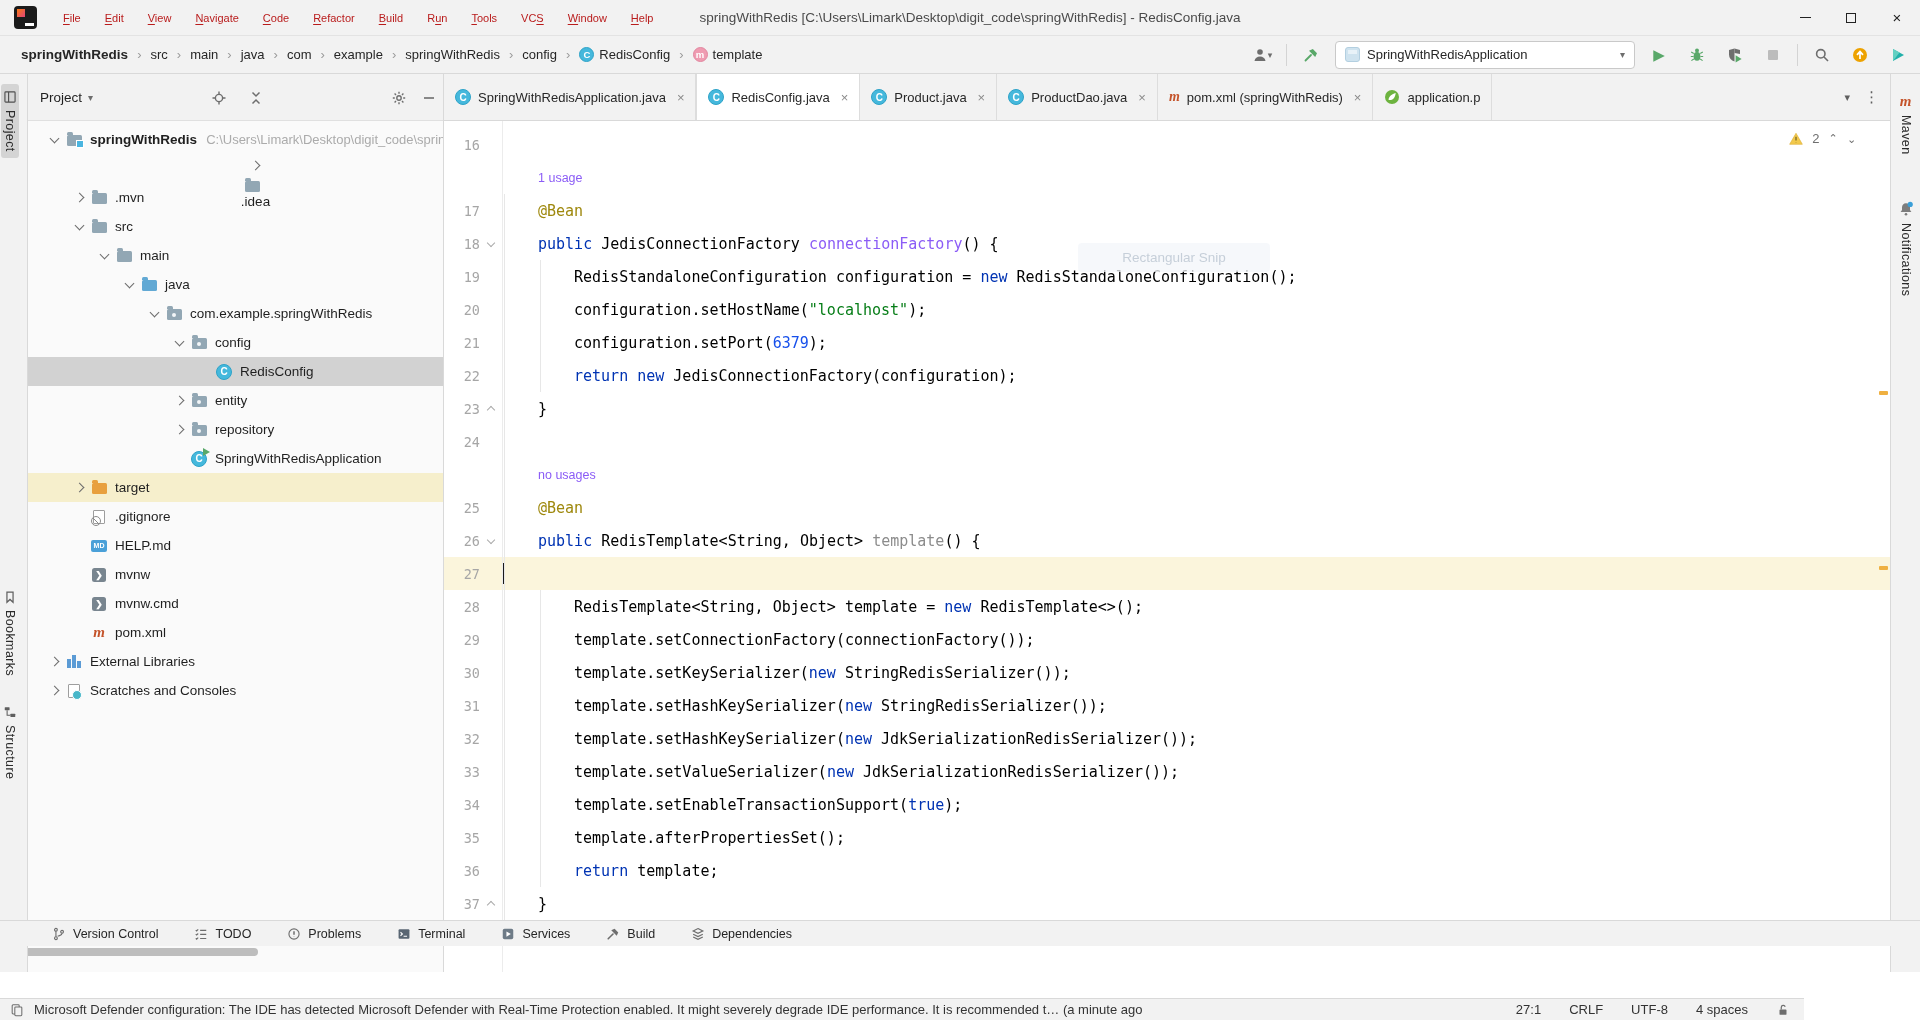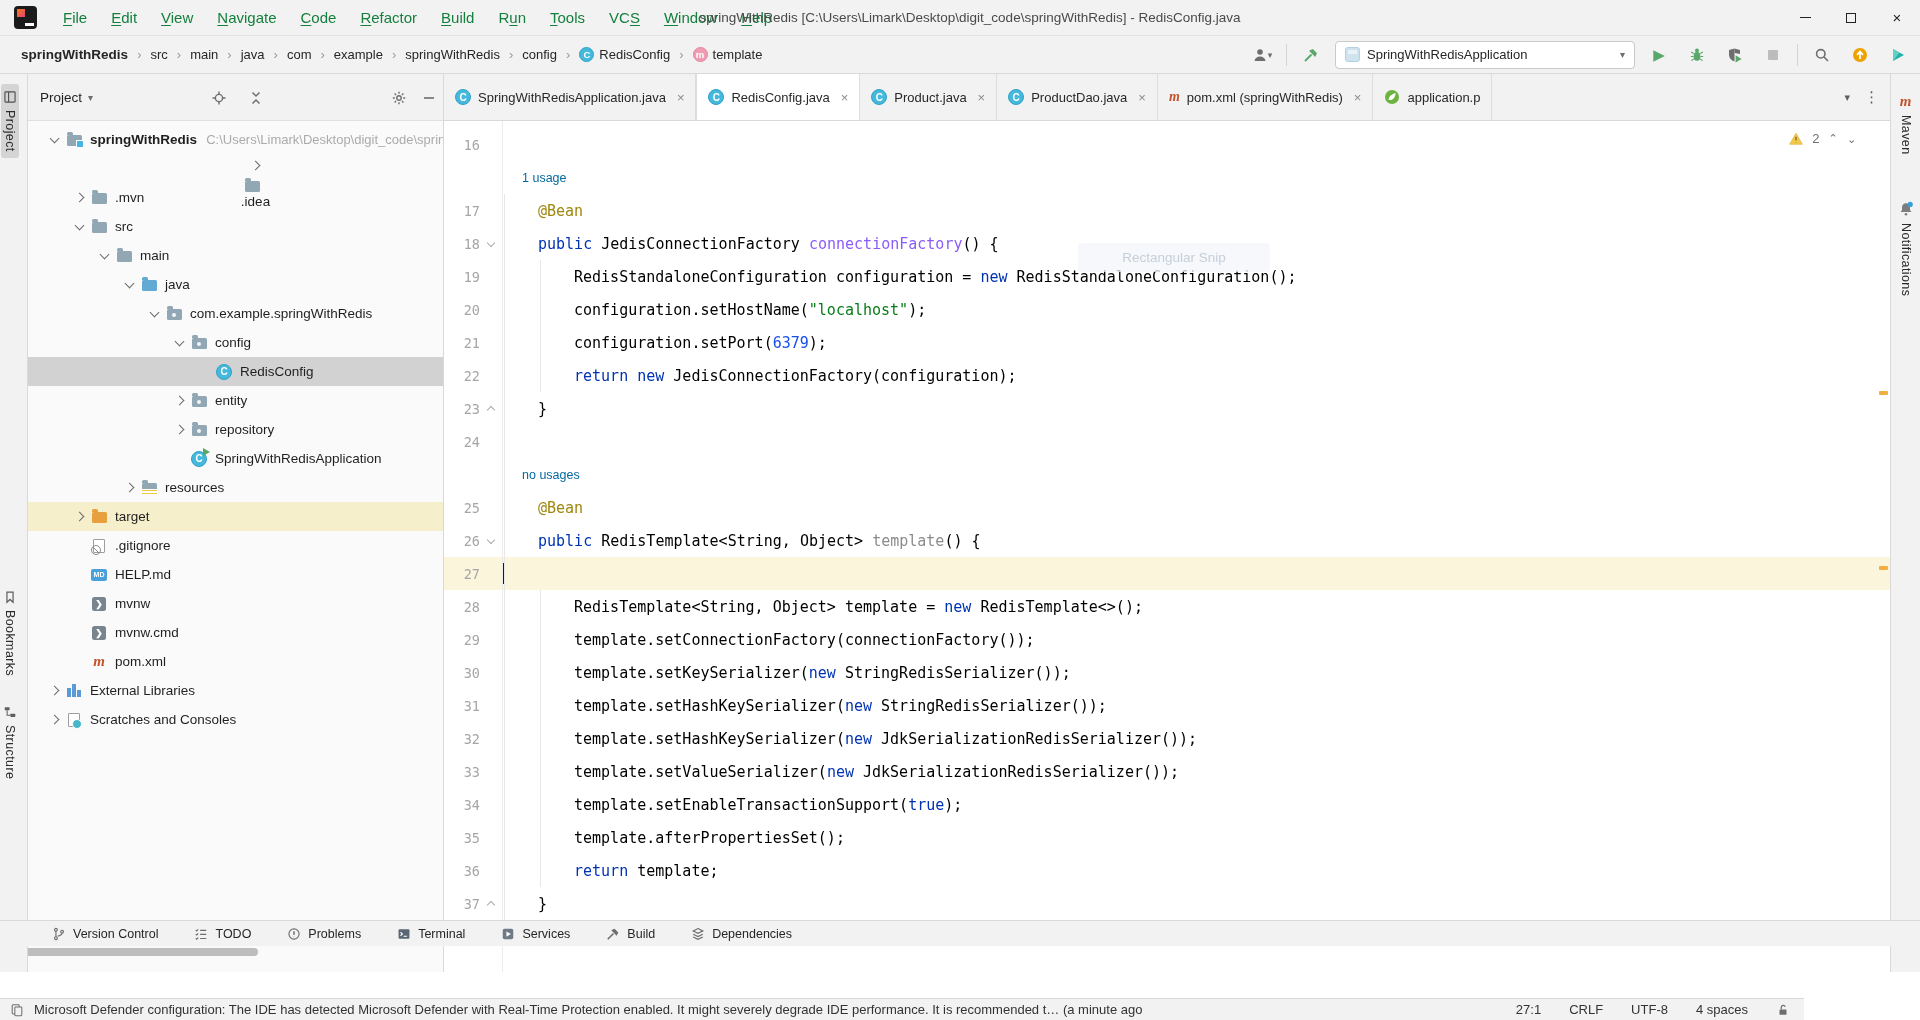--- a/index.html
+++ b/index.html
@@ -8,21 +8,21 @@
   svg{display:block}
   .icon16{width:16px;height:16px;flex:none}
   .icon14{width:14px;height:14px;flex:none}
 
   
   #titlebar{position:absolute;left:0;top:0;width:1920px;height:36px;background:#f2f2f2;border-bottom:1px solid #e3e3e3;display:flex;align-items:center}
   #logo{width:23px;height:23px;margin:0 16px 0 14px;border-radius:4px;background:#1b1b1b;position:relative;flex:none}
   #logo::before{content:"";position:absolute;left:3px;top:3px;width:8px;height:8px;background:linear-gradient(135deg,#f97a12,#e4447a)}
   #logo::after{content:"";position:absolute;right:3px;bottom:3px;width:9px;height:3px;background:#fff}
   #menus{display:flex;align-items:center;gap:4px}
-  .menu-item{padding:5px 10px;font-size:15px;color:#15803d;border-radius:3px;cursor:default}
+  .menu-item{padding:5px 10px;font-size:11px;color:#b91c1c;border-radius:3px;cursor:default}
   .menu-item u{text-decoration:underline;text-underline-offset:2px}
   #win-title{position:absolute;left:560px;width:820px;text-align:center;font-size:13.5px;color:#4a4a4a;white-space:nowrap;overflow:hidden}
   #win-btns{margin-left:auto;display:flex;height:100%}
   .winbtn{width:46px;height:100%;display:flex;align-items:center;justify-content:center;color:#222}
   .wb-min{width:11px;height:1.4px;background:#222}
   .wb-max{width:10px;height:10px;border:1.4px solid #222}
   .wb-close{font-size:15px;line-height:1}
 
   
   #toolbar{position:absolute;left:0;top:36px;width:1920px;height:38px;background:#f2f2f2;border-bottom:1px solid #d9d9d9;display:flex;align-items:center}
@@ -104,21 +104,21 @@
   #codewrap{position:relative;width:1446px;height:851px;overflow:hidden}
   #code{position:relative;padding-top:7px;font-family:"DejaVu Sans Mono","Liberation Mono",monospace;font-size:15px}
   .crow{height:33px;display:flex;align-items:center;position:relative}
   .crow.caretline{background:#fbf5dc}
   .lnum{width:36px;text-align:right;color:#a6a6a6;font-size:13.5px;flex:none}
   .foldc{width:22px;display:flex;align-items:center;justify-content:center;flex:none}
   .fchev{width:6px;height:6px;border-right:1.5px solid #ababab;border-bottom:1.5px solid #ababab;display:inline-block}
   .fchev.open{transform:rotate(45deg);margin-top:-2px}
   .fchev.close{transform:rotate(-135deg);margin-top:2px}
   .ctext{white-space:pre;display:flex;align-items:center}
-  .inlay{color:#0369a1;font-size:12.5px;font-family:"Liberation Sans",sans-serif;padding-left:20px}
+  .inlay{color:#8b5cf6;font-size:12.5px;font-family:"Liberation Sans",sans-serif;padding-left:36px}
   .tk-p{color:#000}
   .tk-k{color:#0033b3}
   .tk-a{color:#9e880d}
   .tk-s{color:#067d17}
   .tk-n{color:#1750eb}
   .tk-m{color:#8b5cf6}
   .tk-g{color:#8c8c8c}
   #gutter-line{position:absolute;left:58px;top:0;bottom:0;width:1px;background:#ececec}
   .iguide{position:absolute;width:1px;background:#e7e7e7}
   #caret{display:inline-block;width:1.6px;height:21px;background:#1a1a1a;margin-left:1px}
@@ -463,29 +463,20 @@
           </span>
           <span>repository</span>
         </div>
         <div class="trow" style="padding-left: 140px;">
           <span class="tspace"></span>
           <span class="ticon">
             <span class="ci run">C</span>
           </span>
           <span>SpringWithRedisApplication</span>
         </div>
-        <div class="trow" style="padding-left: 90px;">
-          <span class="tarrow">
-            <span class="chev r"></span>
-          </span>
-          <span class="ticon">
-            <span class="fi res"></span>
-          </span>
-          <span>resources</span>
-        </div>
         <div class="trow hl" style="padding-left: 40px;">
           <span class="tarrow">
             <span class="chev r"></span>
           </span>
           <span class="ticon">
             <span class="fi orange"></span>
           </span>
           <span>target</span>
         </div>
         <div class="trow" style="padding-left: 40px;">

